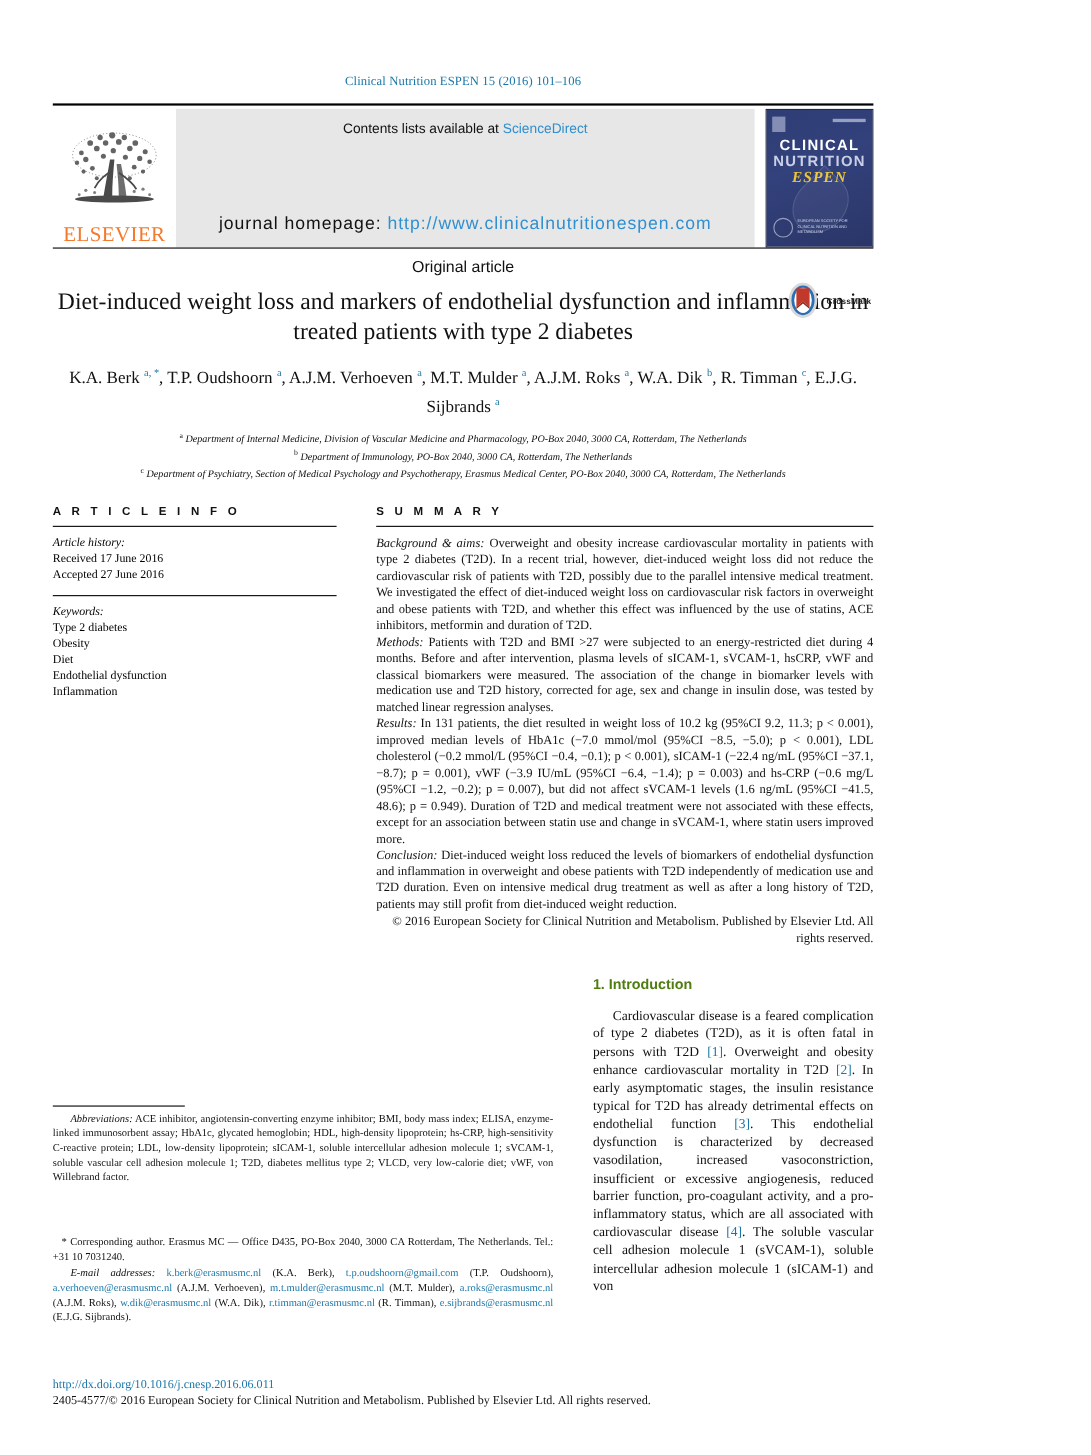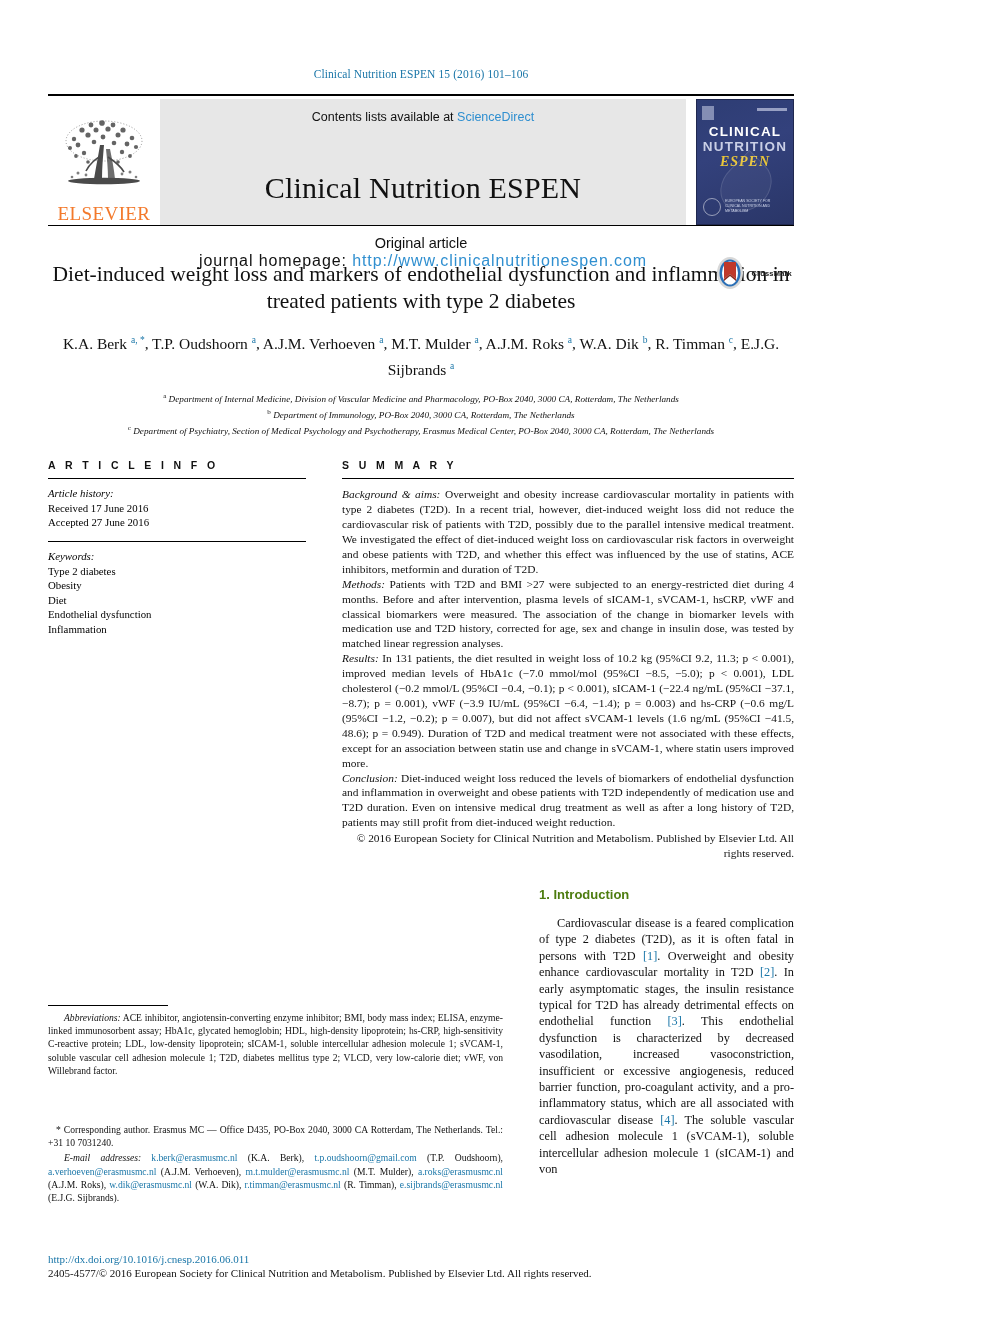--- a/index.html
+++ b/index.html
@@ -349,21 +349,20 @@
           </g>
         </g>
       </svg>
       <div class="elsevier-word">ELSEVIER</div>
     </div>
 
     <div class="masthead-center">
       <div class="contents-line">
         <span>Contents lists available at </span><span class="sd">ScienceDirect</span>
       </div>
-      <div class="journal-title">Clinical Nutrition ESPEN</div>
       <div class="homepage-line">
         <span>journal homepage: </span><span class="url">http://www.clinicalnutritionespen.com</span>
       </div>
     </div>
 
     <div class="cover-thumb">
       <div class="cover-el"></div>
       <div class="cover-topright"></div>
       <div class="cover-title">
         <span>CLINICAL</span><br>

